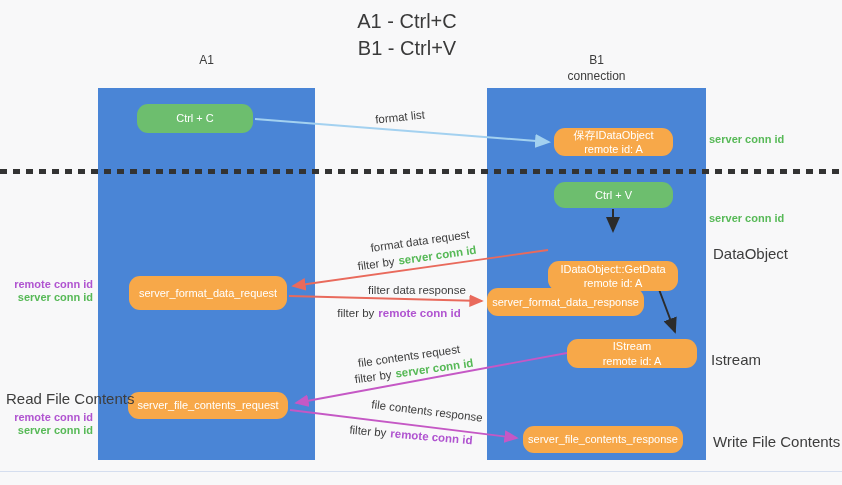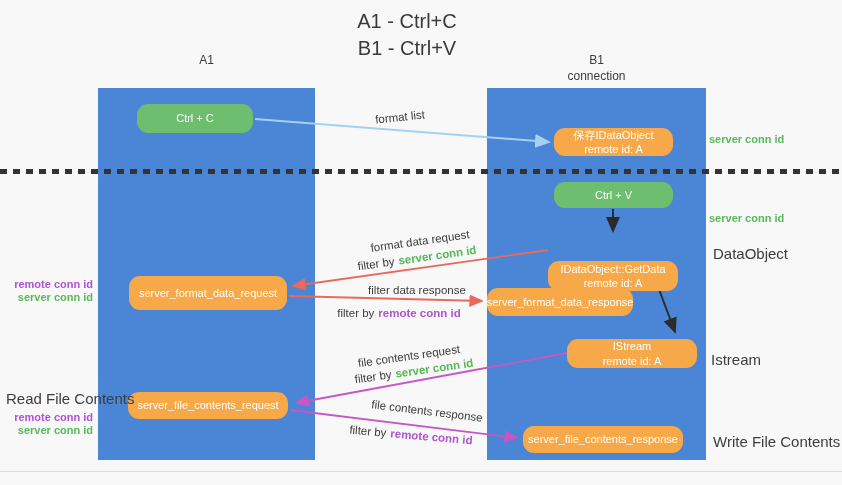--- a/index.html
+++ b/index.html
@@ -113,21 +113,21 @@
 
   <div class="node orange" style="left:548px;top:237px;width:130px;height:30px;margin-top:24px;">
     <div>IDataObject::GetData</div>
     <div>remote id: A</div>
   </div>
 
   <div class="node orange" style="left:129px;top:276px;width:158px;height:34px;">
     <div>server_format_data_request</div>
   </div>
 
-  <div class="node orange" style="left:487px;top:288px;width:146px;height:28px;">
+  <div class="node orange" style="left:487px;top:288px;width:157px;height:28px;">
     <div>server_format_data_response</div>
   </div>
 
   <div class="node orange" style="left:567px;top:339px;width:130px;height:29px;">
     <div>IStream</div>
     <div>remote id: A</div>
   </div>
 
   <div class="node orange" style="left:523px;top:426px;width:160px;height:27px;">
     <div>server_file_contents_response</div>

